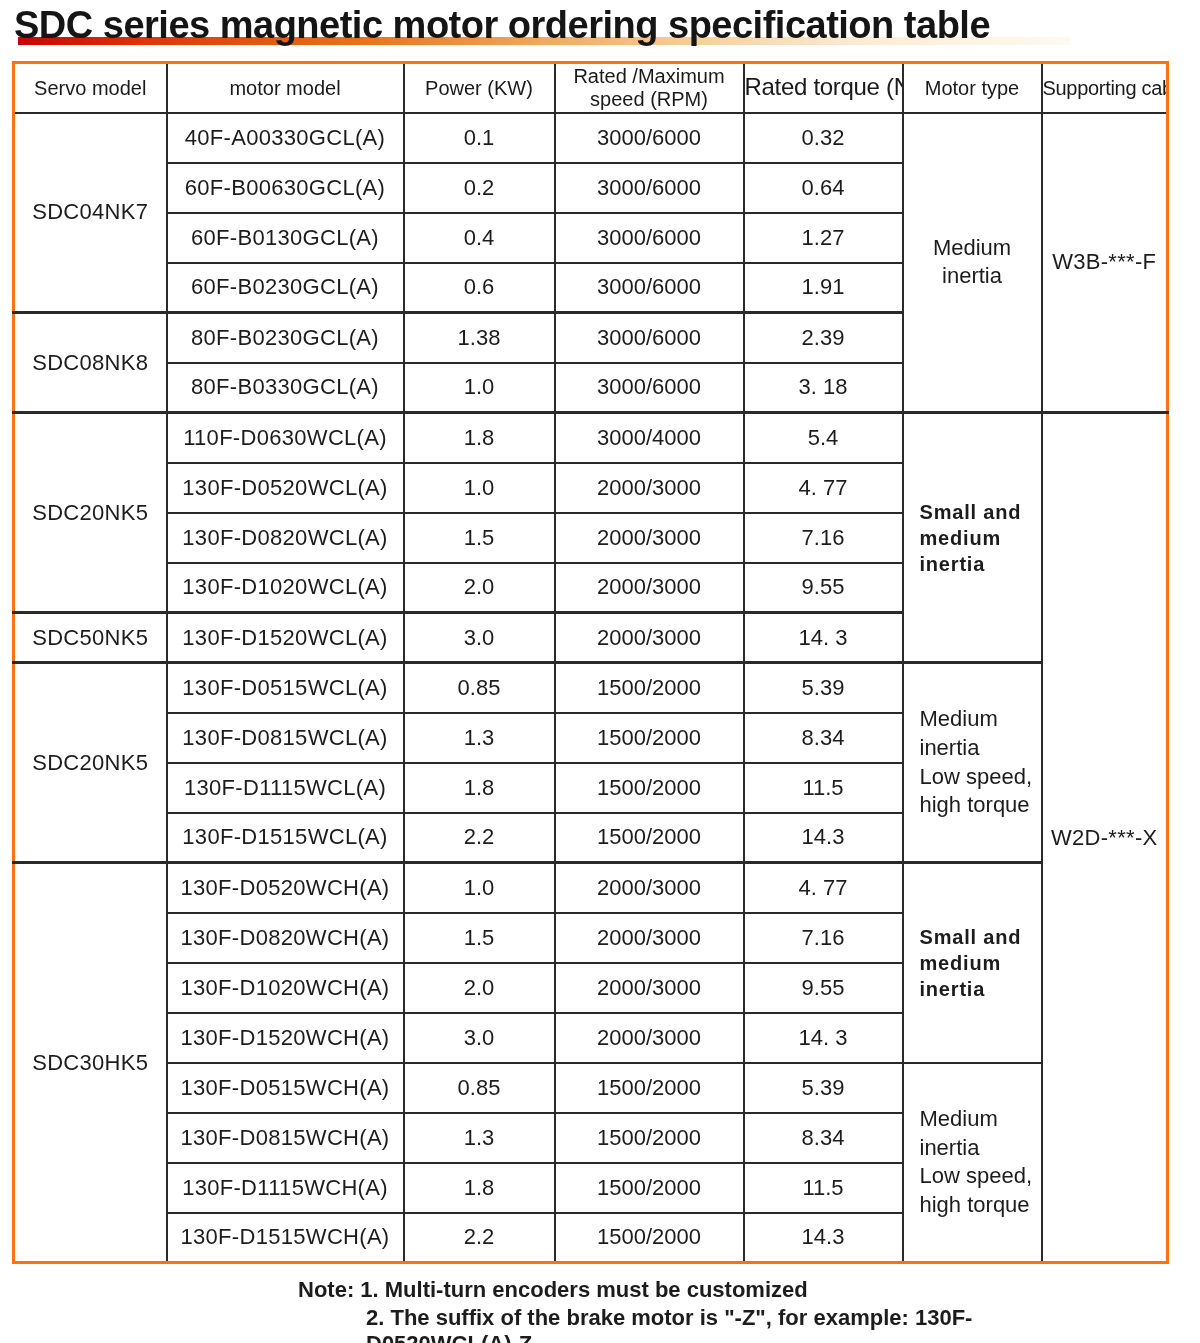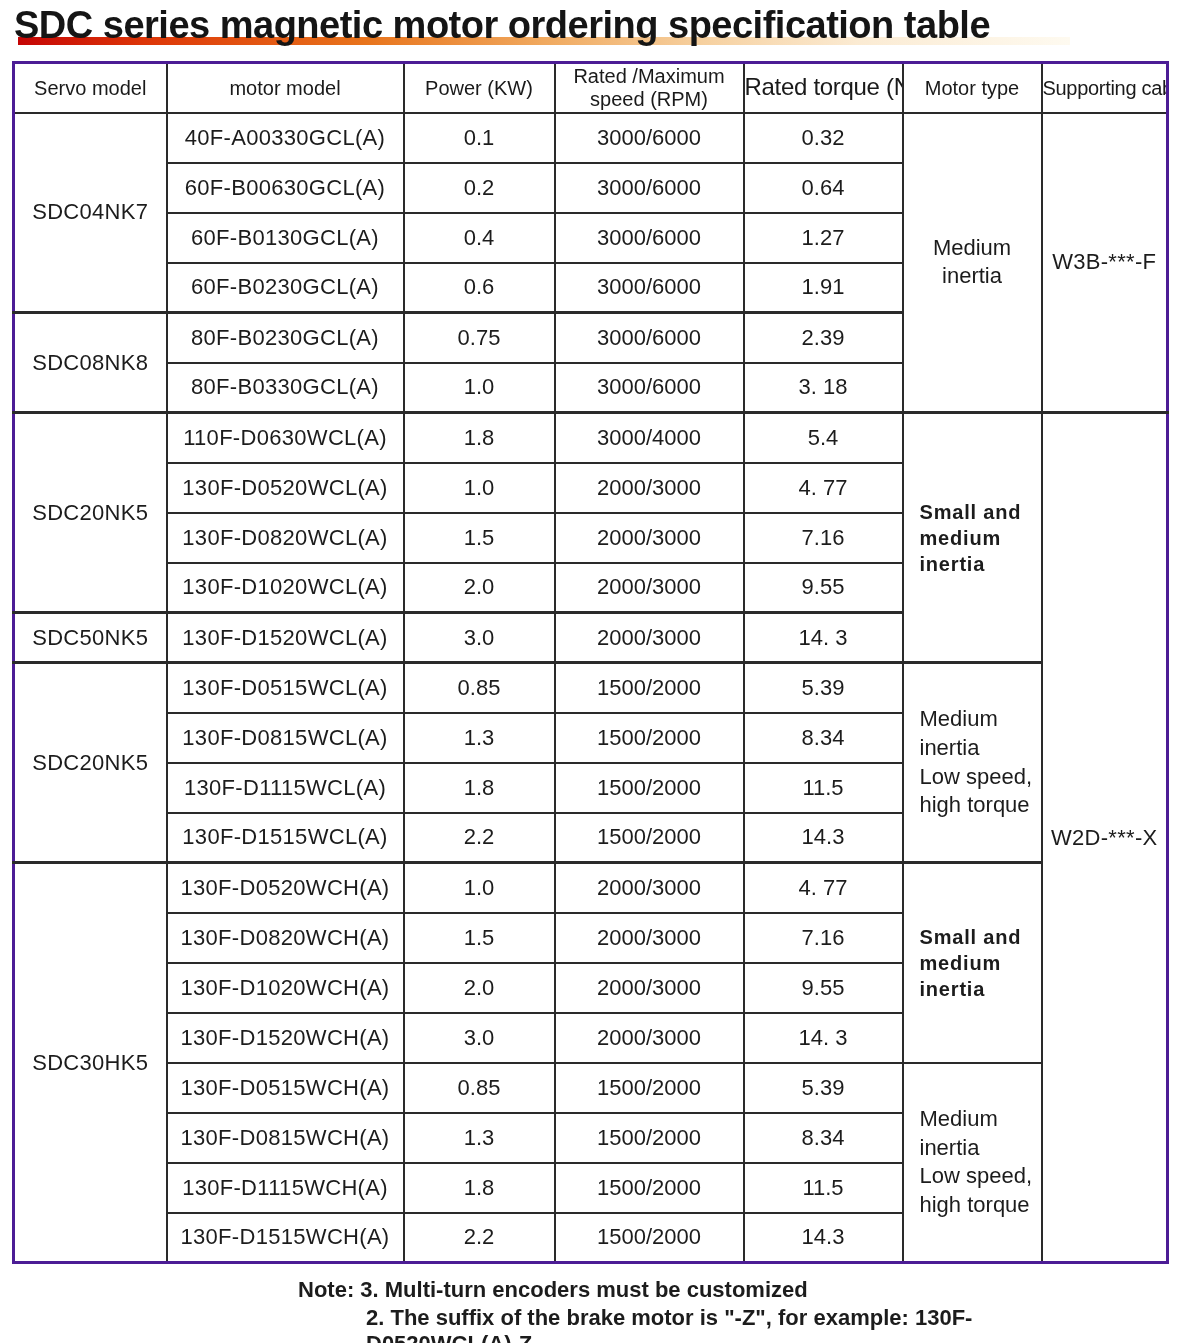--- a/index.html
+++ b/index.html
@@ -30,21 +30,21 @@
       #c50505 0%, #dd3608 12%, #e8741c 33%, #f0a95f 50%,
       #f6d09f 65%, #fbebd3 80%, #fefaf0 100%);
   }
 
   
   table.spec {
     border-collapse: collapse;
     table-layout: fixed;
     width: 1154px;
     margin: 16px 0 0 12px;
-    border: 3px solid #4c1d95;
+    border: 3px solid #f97316;
   }
   .spec th, .spec td {
     border: 2px solid #2a2a2a;
     text-align: center;
     vertical-align: middle;
     padding: 0;
     overflow: hidden;
   }
   .spec thead th {
     height: 50px;
@@ -131,21 +131,21 @@
       </tr>
       <tr>
         <td class="model">60F-B0230GCL(A)</td>
         <td class="num">0.6</td>
         <td class="num">3000/6000</td>
         <td class="num">1.91</td>
       </tr>
       <tr class="gb">
         <td class="servo" rowspan="2">SDC08NK8</td>
         <td class="model">80F-B0230GCL(A)</td>
-        <td class="num">0.75</td>
+        <td class="num">1.38</td>
         <td class="num">3000/6000</td>
         <td class="num">2.39</td>
       </tr>
       <tr>
         <td class="model">80F-B0330GCL(A)</td>
         <td class="num">1.0</td>
         <td class="num">3000/6000</td>
         <td class="num">3. 18</td>
       </tr>
       <tr class="gb">
@@ -264,17 +264,17 @@
       <tr>
         <td class="model">130F-D1515WCH(A)</td>
         <td class="num">2.2</td>
         <td class="num">1500/2000</td>
         <td class="num">14.3</td>
       </tr>
     </tbody>
   </table>
 
   <div class="notes">
-    <p class="note-1">Note: 3. Multi-turn encoders must be customized</p>
+    <p class="note-1">Note: 1. Multi-turn encoders must be customized</p>
     <p class="note-2">2. The suffix of the brake motor is "-Z", for example: 130F-D0520WCL(A)-Z</p>
   </div>
 
 </div>
 
 </body></html>

